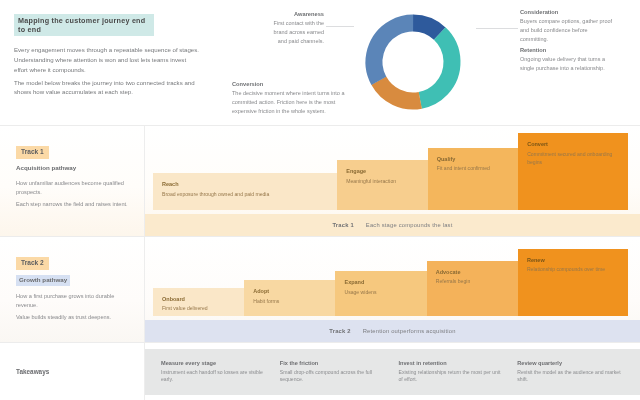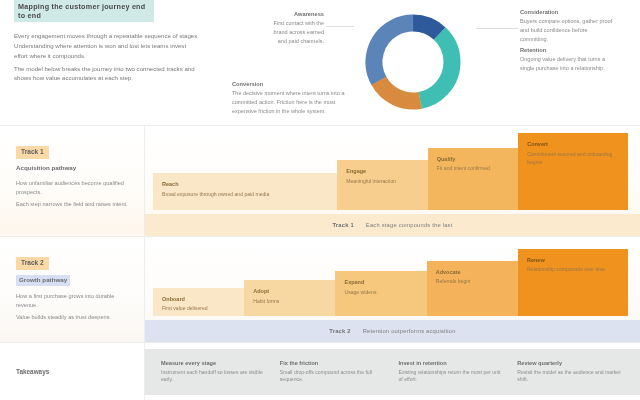--- a/index.html
+++ b/index.html
@@ -8,21 +8,21 @@
     background:#ffffff;
     font-family:"Liberation Sans", sans-serif;
     color:#58595b;
     -webkit-font-smoothing:antialiased;
   }
   .page{position:relative;width:640px;height:400px;}
 
   
   .top-section{position:relative;height:125px;border-bottom:1px solid #ececec;}
 
-  .intro{position:absolute;left:14px;top:0;width:200px;}
+  .intro{position:absolute;left:14px;top:14px;width:200px;}
   .hl-teal{
     display:inline-block;background:#cfe9e7;color:#4a4a4a;
     font-size:7.2px;font-weight:bold;letter-spacing:.25px;
     padding:2px 4px;line-height:1.25;width:140px;box-sizing:border-box;
   }
   .intro-body{margin-top:9px;font-size:6.1px;line-height:1.62;color:#77797c;width:185px;}
   .intro-body p{margin:0 0 3px 0;}
 
   
   .donut-wrap{position:absolute;left:352px;top:6px;width:122px;height:112px;}

